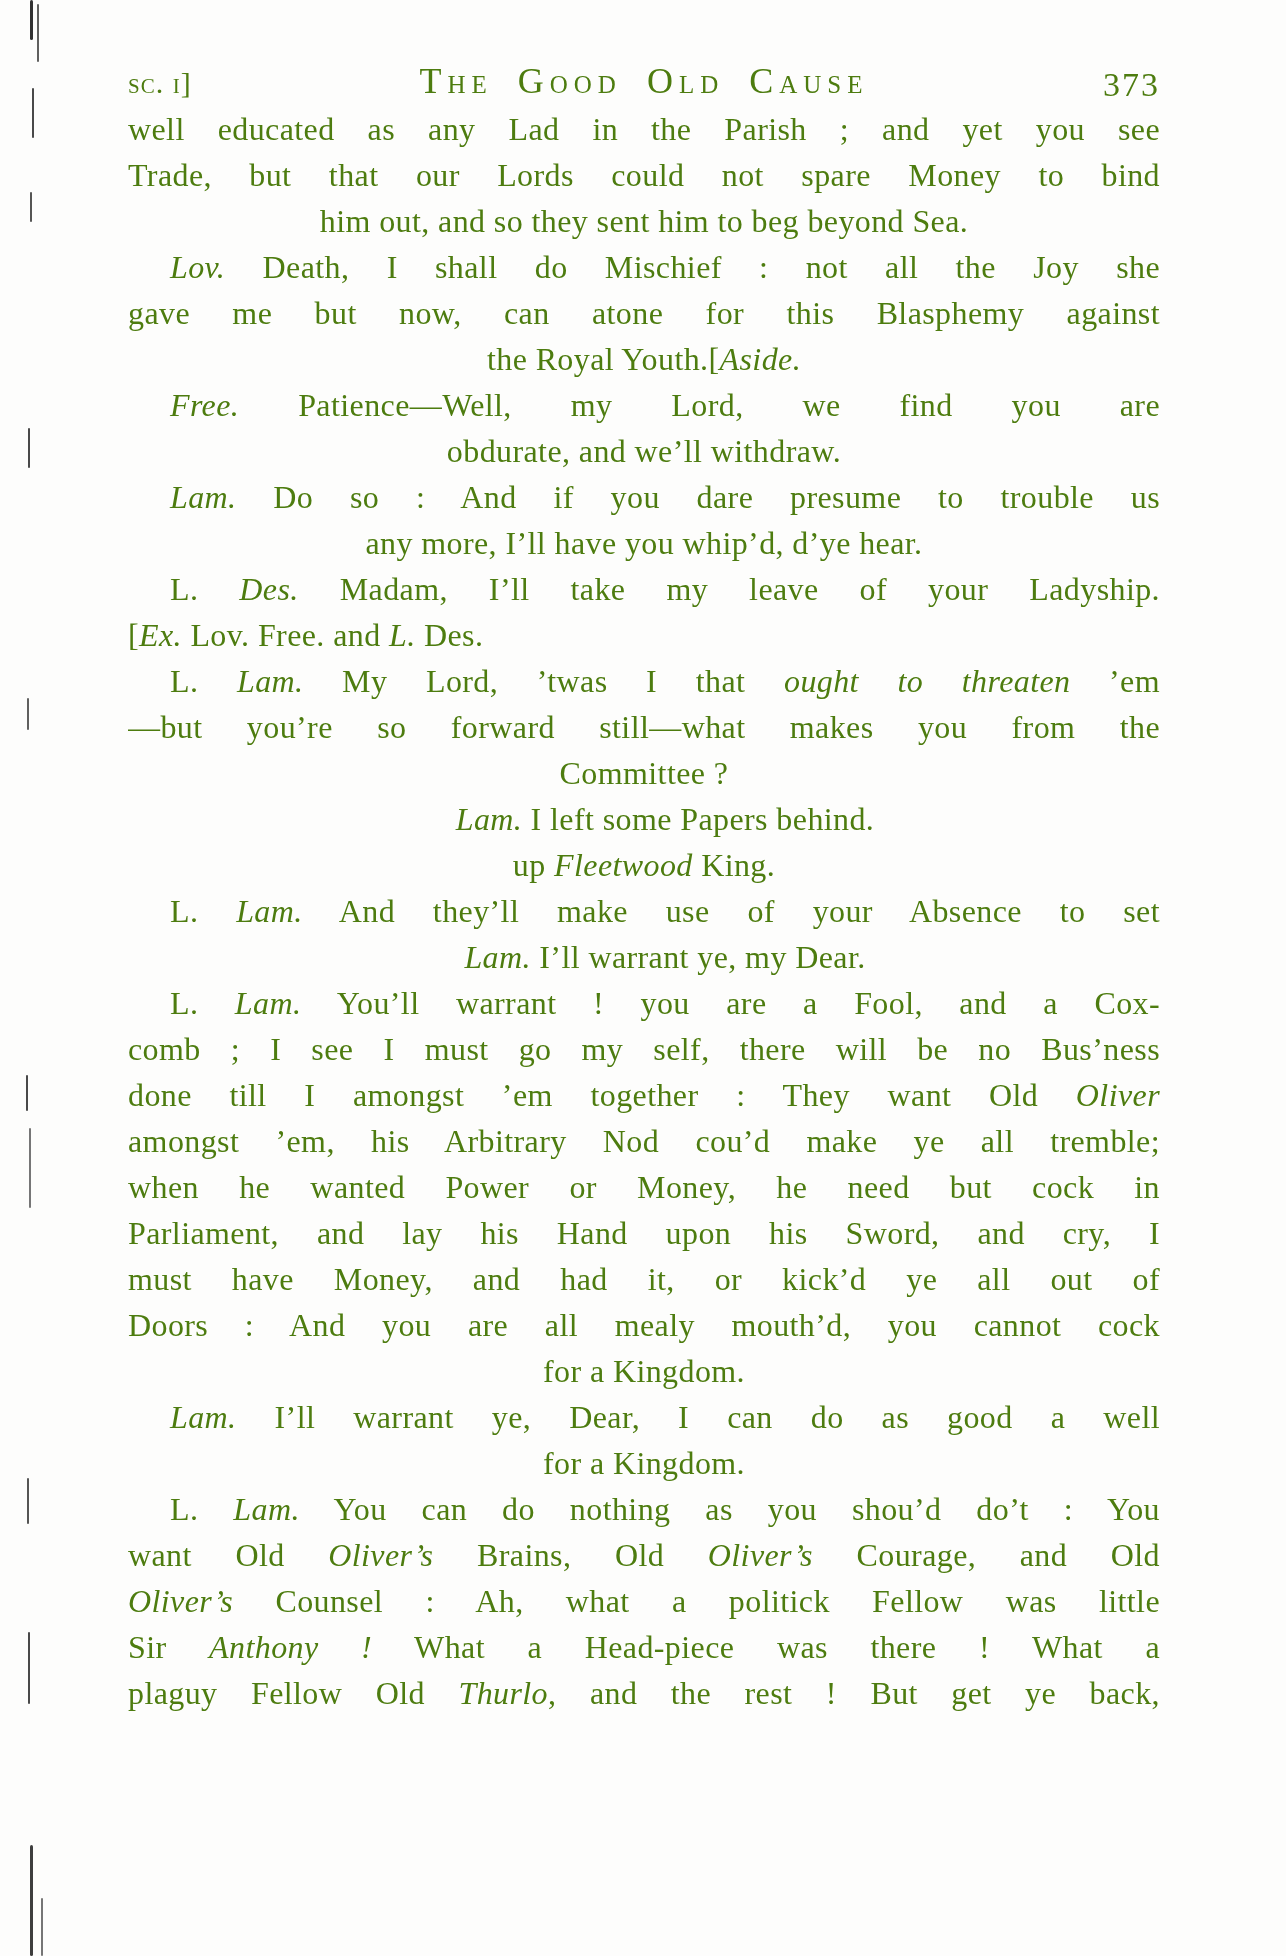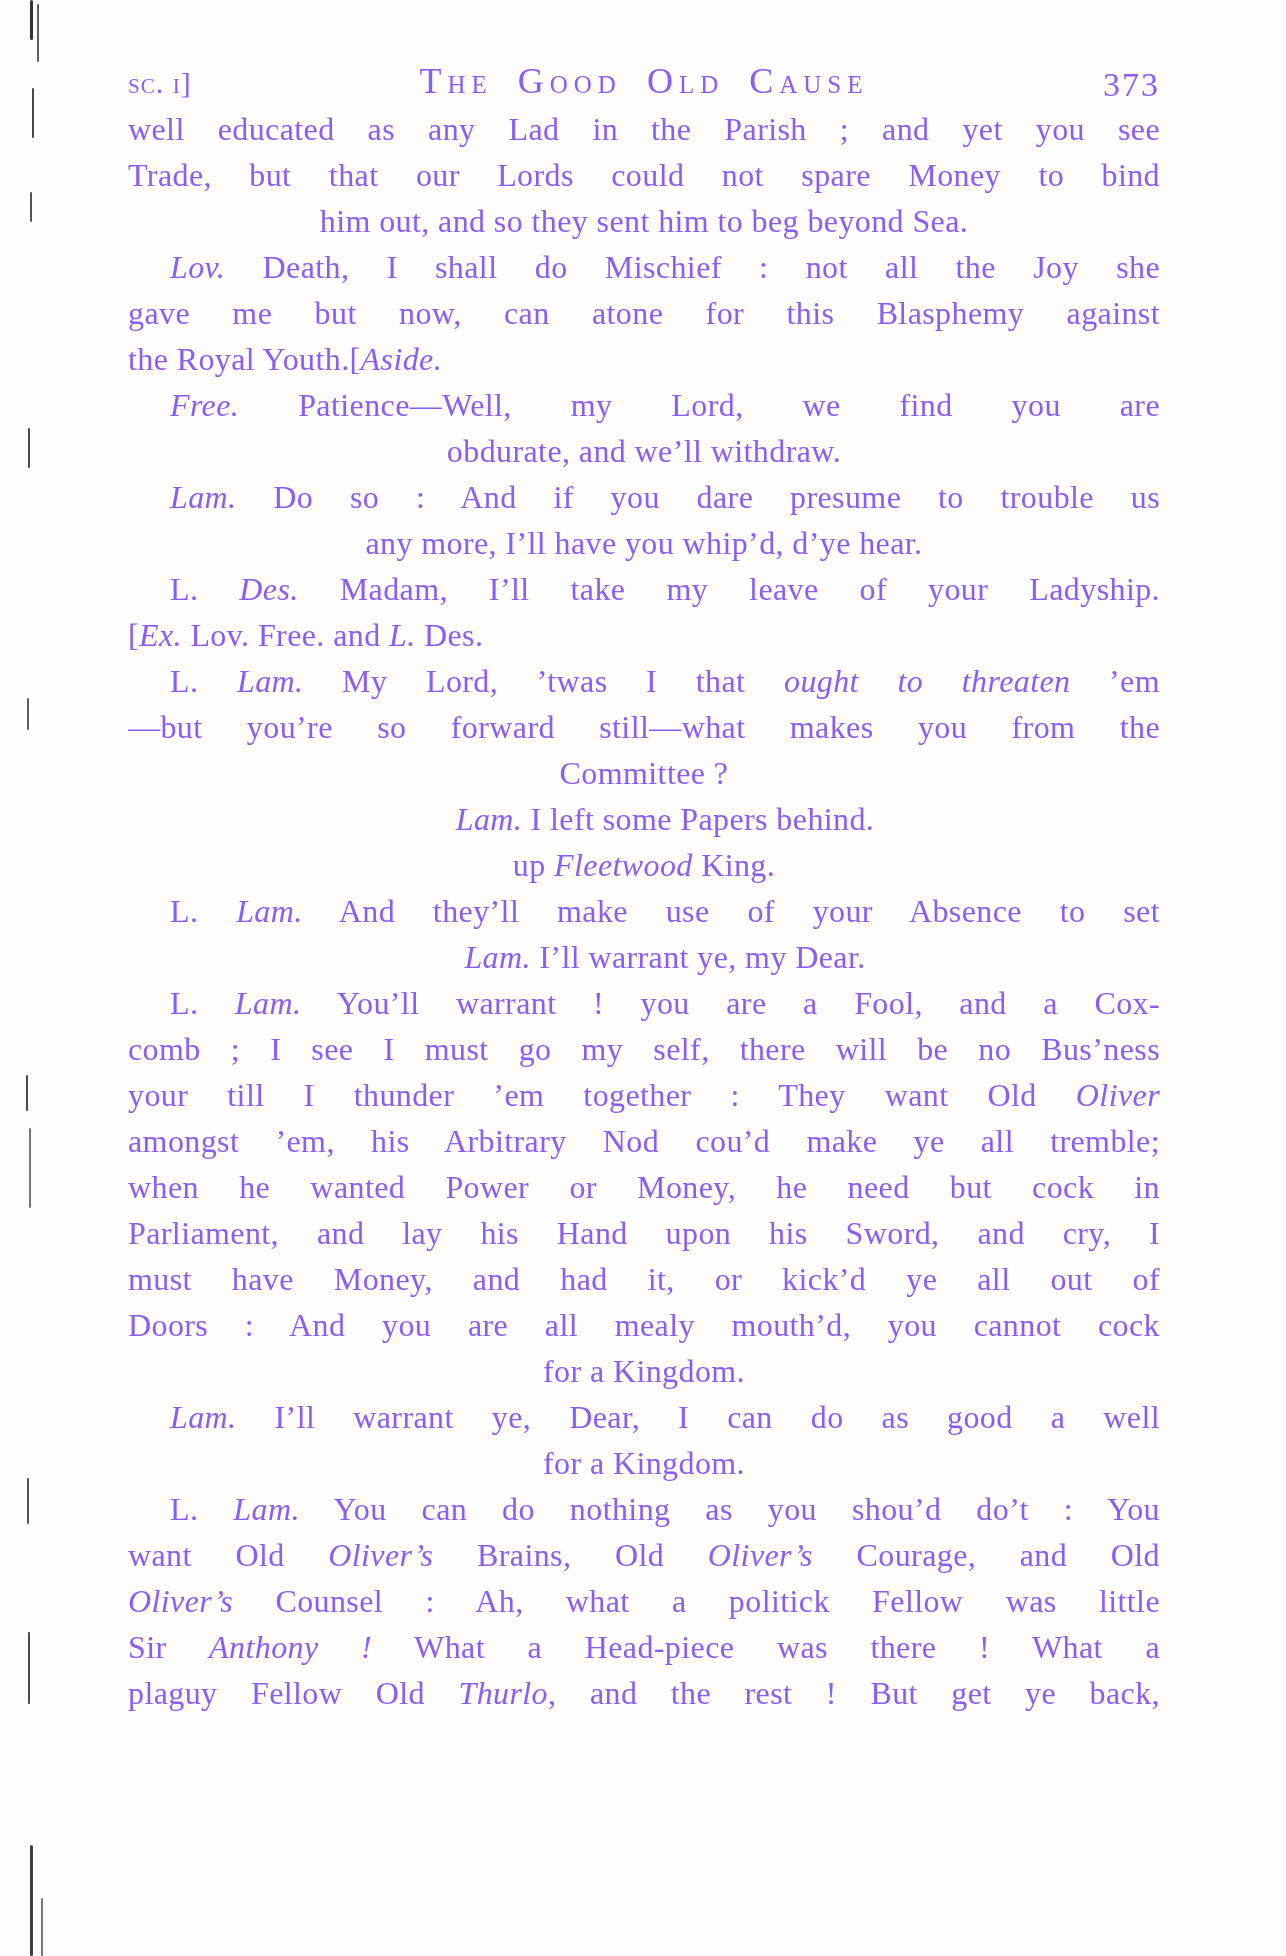--- a/index.html
+++ b/index.html
@@ -7,21 +7,21 @@
     padding: 0;
     background: #ffffff;
   }
   .page {
     position: relative;
     width: 1286px;
     height: 1956px;
     background: #fdfdfc;
     overflow: hidden;
     font-family: "Liberation Serif", "DejaVu Serif", serif;
-    color: #8b5cf6;
+    color: #4d7c0f;
   }
   
   .header {
     position: absolute;
     top: 50px;
     left: 128px;
     width: 1032px;
     height: 54px;
   }
   .scene-label {
@@ -67,21 +67,21 @@
     text-justify: inter-word;
   }
   .line.j {
     text-align: justify;
     text-align-last: justify;
   }
   .line.l { text-align: center; }
   .line.r { text-align: left; }
   .line.split {
     display: flex;
-    justify-content: flex-start;
+    justify-content: center;
   }
   .line.indent { text-indent: 42px; }
   .it { font-style: italic; }
   
   .artifact {
     position: absolute;
     background: #1c1c1c;
     width: 3px;
     border-radius: 2px;
   }
@@ -140,21 +140,21 @@
       <div class="line r"><span>[</span><span class="it">Ex.</span><span> Lov. Free. and </span><span class="it">L.</span><span> Des.</span></div>
       <div class="line j indent"><span>L. </span><span class="it">Lam.</span><span> My Lord, ’twas I that </span><span class="it">ought to threaten</span><span> ’em</span></div>
       <div class="line j"><span>—but you’re so forward still—what makes you from the</span></div>
       <div class="line l"><span>Committee ?</span></div>
       <div class="line l indent"><span class="it">Lam.</span><span> I left some Papers behind.</span></div>
       <div class="line l"><span>up </span><span class="it">Fleetwood</span><span> King.</span></div>
       <div class="line j indent"><span>L. </span><span class="it">Lam.</span><span> And they’ll make use of your Absence to set</span></div>
       <div class="line l indent"><span class="it">Lam.</span><span> I’ll warrant ye, my Dear.</span></div>
       <div class="line j indent"><span>L. </span><span class="it">Lam.</span><span> You’ll warrant ! you are a Fool, and a Cox-</span></div>
       <div class="line j"><span>comb ; I see I must go my self, there will be no Bus’ness</span></div>
-      <div class="line j"><span>your till I thunder ’em together : They want Old </span><span class="it">Oliver</span></div>
+      <div class="line j"><span>done till I amongst ’em together : They want Old </span><span class="it">Oliver</span></div>
       <div class="line j"><span>amongst ’em, his Arbitrary Nod cou’d make ye all tremble;</span></div>
       <div class="line j"><span>when he wanted Power or Money, he need but cock in</span></div>
       <div class="line j"><span>Parliament, and lay his Hand upon his Sword, and cry, I</span></div>
       <div class="line j"><span>must have Money, and had it, or kick’d ye all out of</span></div>
       <div class="line j"><span>Doors : And you are all mealy mouth’d, you cannot cock</span></div>
       <div class="line l"><span>for a Kingdom.</span></div>
       <div class="line j indent"><span class="it">Lam.</span><span> I’ll warrant ye, Dear, I can do as good a well</span></div>
       <div class="line l"><span>for a Kingdom.</span></div>
       <div class="line j indent"><span>L. </span><span class="it">Lam.</span><span> You can do nothing as you shou’d do’t : You</span></div>
       <div class="line j"><span>want Old </span><span class="it">Oliver’s</span><span> Brains, Old </span><span class="it">Oliver’s</span><span> Courage, and Old</span></div>

